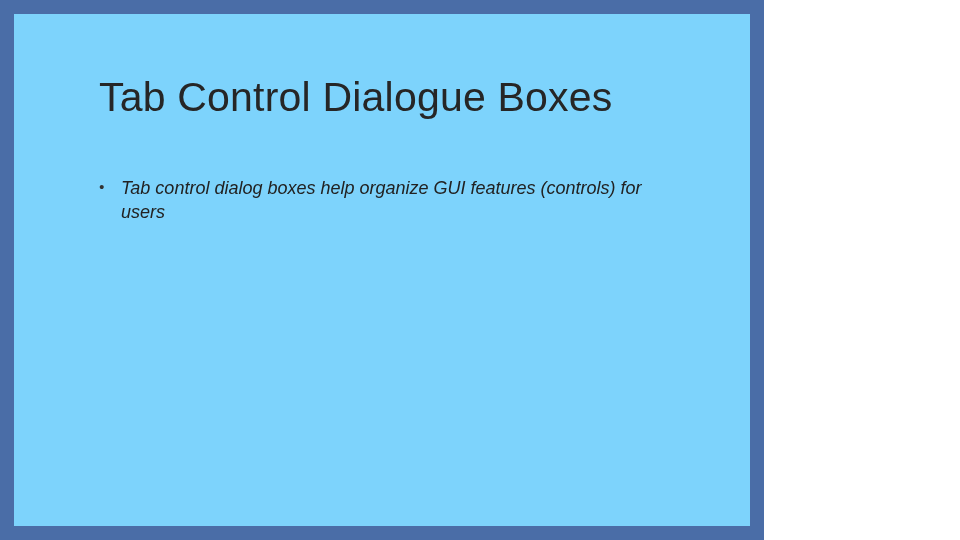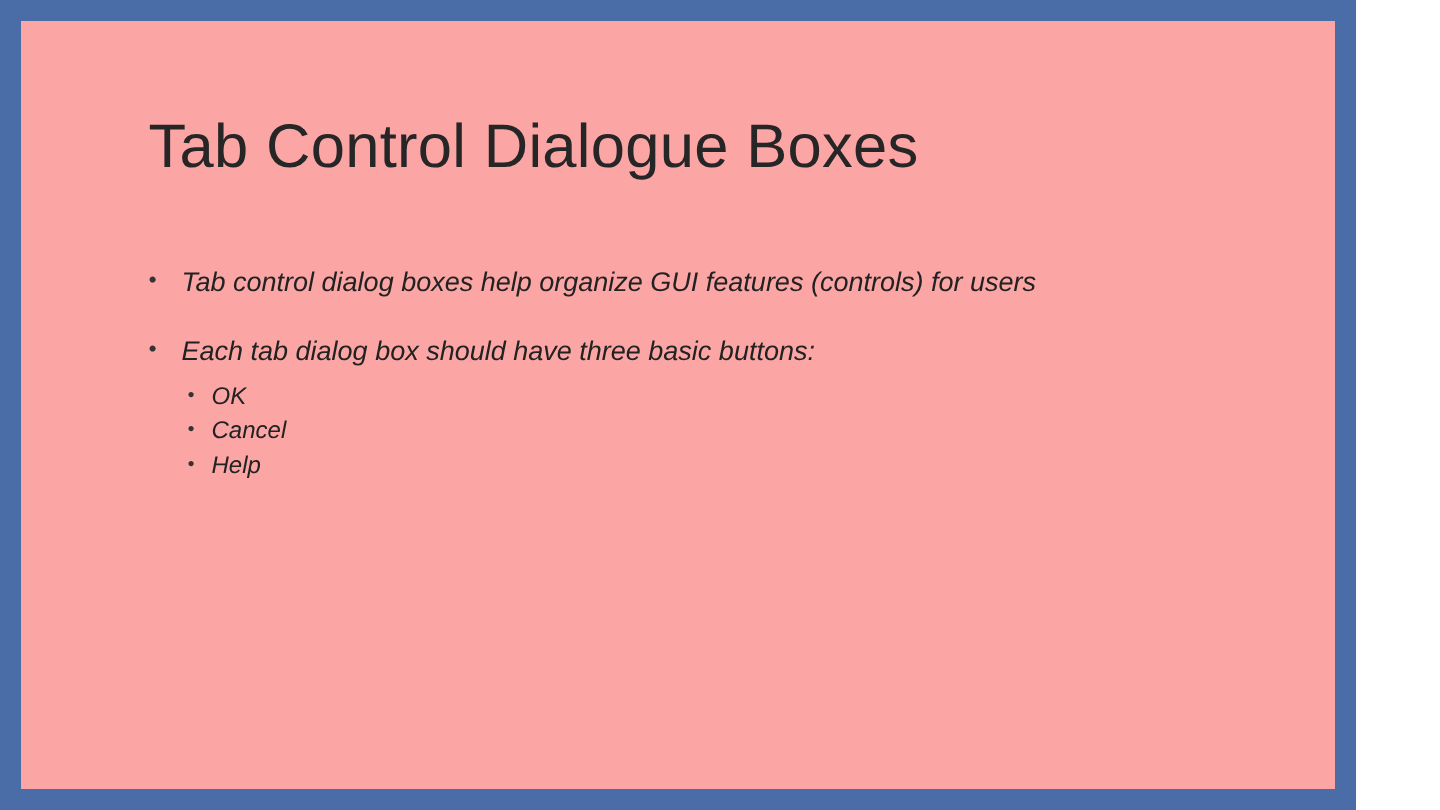--- a/index.html
+++ b/index.html
@@ -1,21 +1,21 @@
 <!DOCTYPE html>
 <html><head>
 <meta charset="utf-8">
 <style>
   * { margin: 0; padding: 0; box-sizing: border-box; }
   html, body { width: 960px; height: 540px; font-family: Arial, Helvetica, sans-serif; background: #fff; }
   .slide {
-    width: 904px;
+    width: 764px;
     height: 540px;
     border: 14px solid #4a6da7;
-    background: #fca5a5;
+    background: #7dd3fc;
     position: relative;
   }
   .content {
     padding: 60px 70px 0 85px;
   }
   .title {
     font-size: 41px;
     font-weight: 400;
     color: #262626;
     margin-bottom: 55px;
@@ -64,29 +64,15 @@
 </head>
 <body>
 
 <div class="slide">
   <div class="content">
     <h1 class="title">Tab Control Dialogue Boxes</h1>
     <ul class="main-list">
       <li>
         <span>Tab control dialog boxes help organize GUI features (controls) for users</span>
       </li>
-      <li>
-        <span>Each tab dialog box should have three basic buttons:</span>
-        <ul class="sub-list">
-          <li>
-            <span>OK</span>
-          </li>
-          <li>
-            <span>Cancel</span>
-          </li>
-          <li>
-            <span>Help</span>
-          </li>
-        </ul>
-      </li>
     </ul>
   </div>
 </div>
 
 </body></html>

